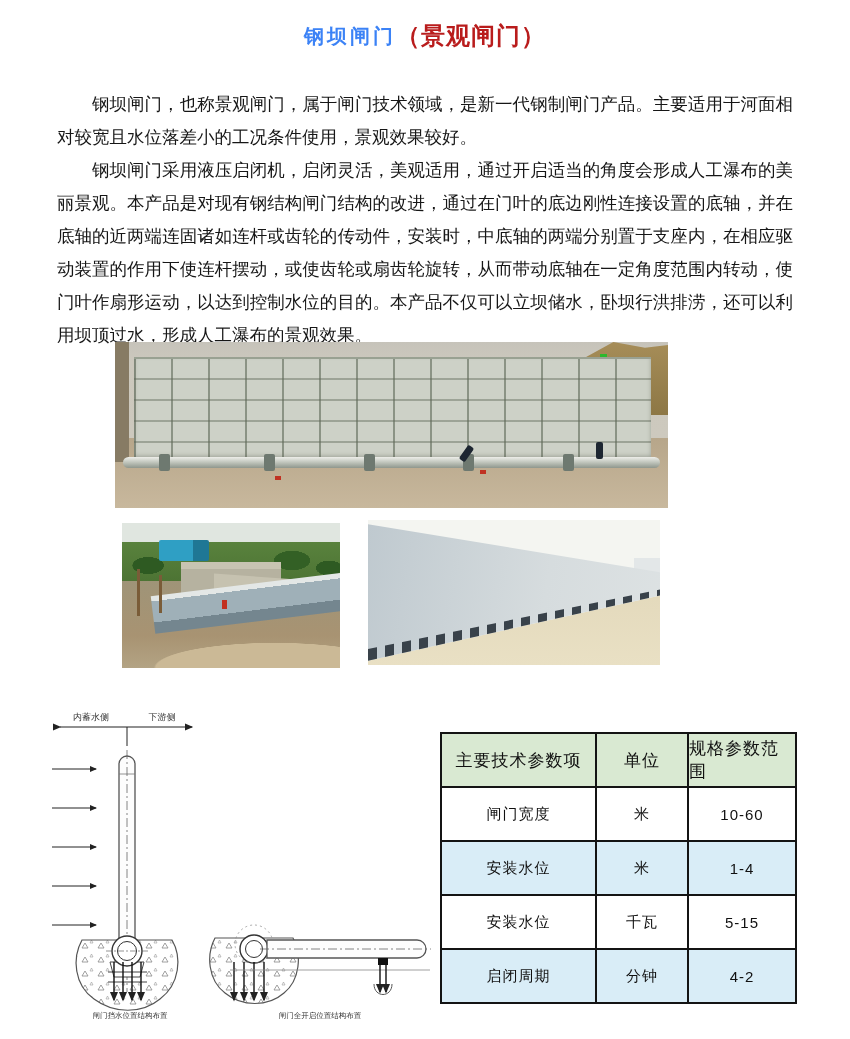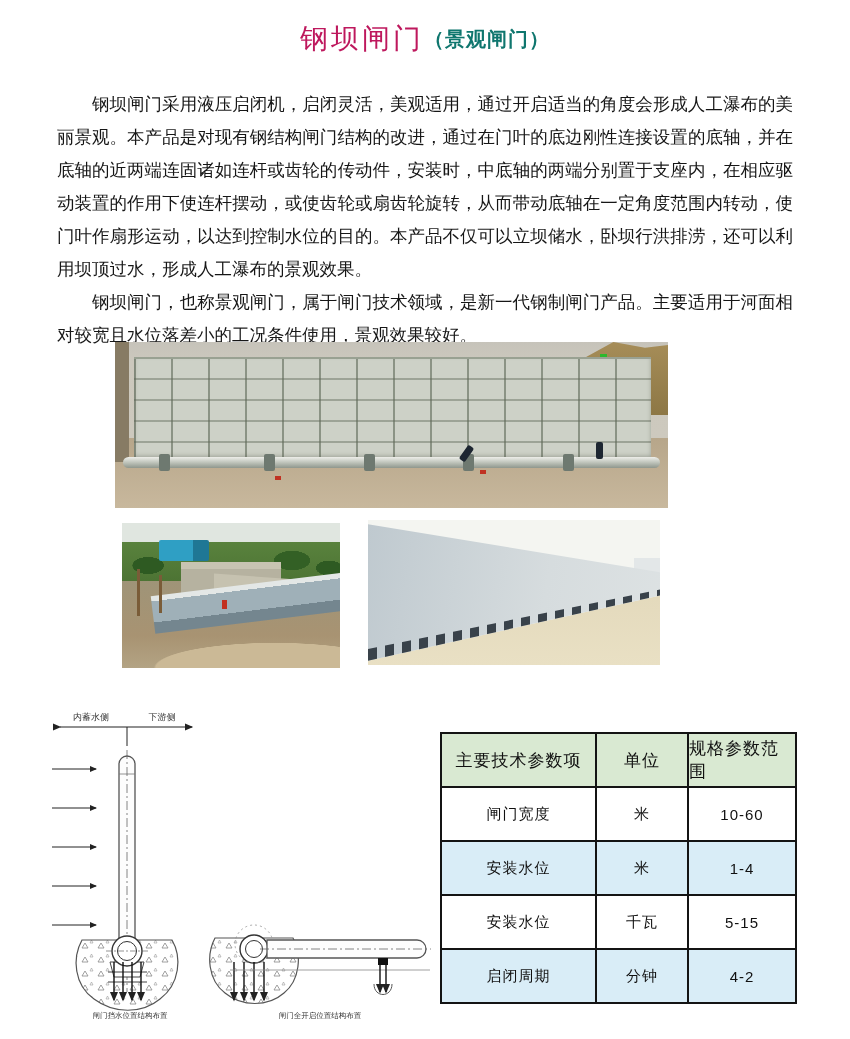--- a/index.html
+++ b/index.html
@@ -1,22 +1,22 @@
 <!DOCTYPE html>
 <html><head>
 <meta charset="utf-8">
 <style>
   html,body{margin:0;padding:0;background:#ffffff;}
   body{font-family:"Liberation Sans","DejaVu Sans",sans-serif;}
   .page{position:relative;width:850px;height:1039px;background:#ffffff;overflow:hidden;margin:0 auto;}
 
   
   .title-wrap{position:absolute;top:20px;left:0;width:100%;text-align:center;white-space:nowrap;}
-  .title-main{color:#be185d;font-size:28px;font-weight:normal;letter-spacing:3px;vertical-align:middle;}
-  .title-sub{color:#0f766e;font-size:20px;font-weight:bold;letter-spacing:1px;vertical-align:middle;text-align:center;}
+  .title-main{color:#3b82f6;font-size:20px;font-weight:bold;letter-spacing:3px;vertical-align:middle;}
+  .title-sub{color:#b91c1c;font-size:24px;font-weight:bold;letter-spacing:1px;vertical-align:middle;text-align:center;}
 
   
   .body-text{position:absolute;left:57px;top:88px;width:736px;font-size:17.5px;line-height:33px;color:#161616;text-align:justify;}
   .body-text p{margin:0;text-indent:2em;}
 
   
   .photo{position:absolute;overflow:hidden;}
   .photo-large{left:115px;top:342px;width:553px;height:166px;
     background:linear-gradient(180deg,#c6c3ba 0%,#ccc8bd 12%,#cdc9be 58%,#b7a68a 58%,#c8b89d 100%);}
   .pl-gate{position:absolute;left:3.5%;right:3%;top:9%;height:60%;
@@ -81,22 +81,22 @@
 </head>
 <body>
 
 <div class="page">
 
   <div class="title-wrap">
     <span class="title-main">钢坝闸门</span><span class="title-sub">（景观闸门）</span>
   </div>
 
   <div class="body-text">
+    <p>钢坝闸门，也称景观闸门，属于闸门技术领域，是新一代钢制闸门产品。主要适用于河面相对较宽且水位落差小的工况条件使用，景观效果较好。</p>
     <p>钢坝闸门采用液压启闭机，启闭灵活，美观适用，通过开启适当的角度会形成人工瀑布的美丽景观。本产品是对现有钢结构闸门结构的改进，通过在门叶的底边刚性连接设置的底轴，并在底轴的近两端连固诸如连杆或齿轮的传动件，安装时，中底轴的两端分别置于支座内，在相应驱动装置的作用下使连杆摆动，或使齿轮或扇齿轮旋转，从而带动底轴在一定角度范围内转动，使门叶作扇形运动，以达到控制水位的目的。本产品不仅可以立坝储水，卧坝行洪排涝，还可以利用坝顶过水，形成人工瀑布的景观效果。</p>
-    <p>钢坝闸门，也称景观闸门，属于闸门技术领域，是新一代钢制闸门产品。主要适用于河面相对较宽且水位落差小的工况条件使用，景观效果较好。</p>
   </div>
 
   <div class="photo photo-large">
     <div class="pl-wall"></div>
     <div class="pl-mound"></div>
     <div class="pl-sign"></div>
     <div class="pl-gate"></div>
     <div class="pl-pipe"></div>
     <div class="pl-collar" style="left:8%"></div>
     <div class="pl-collar" style="left:27%"></div>

